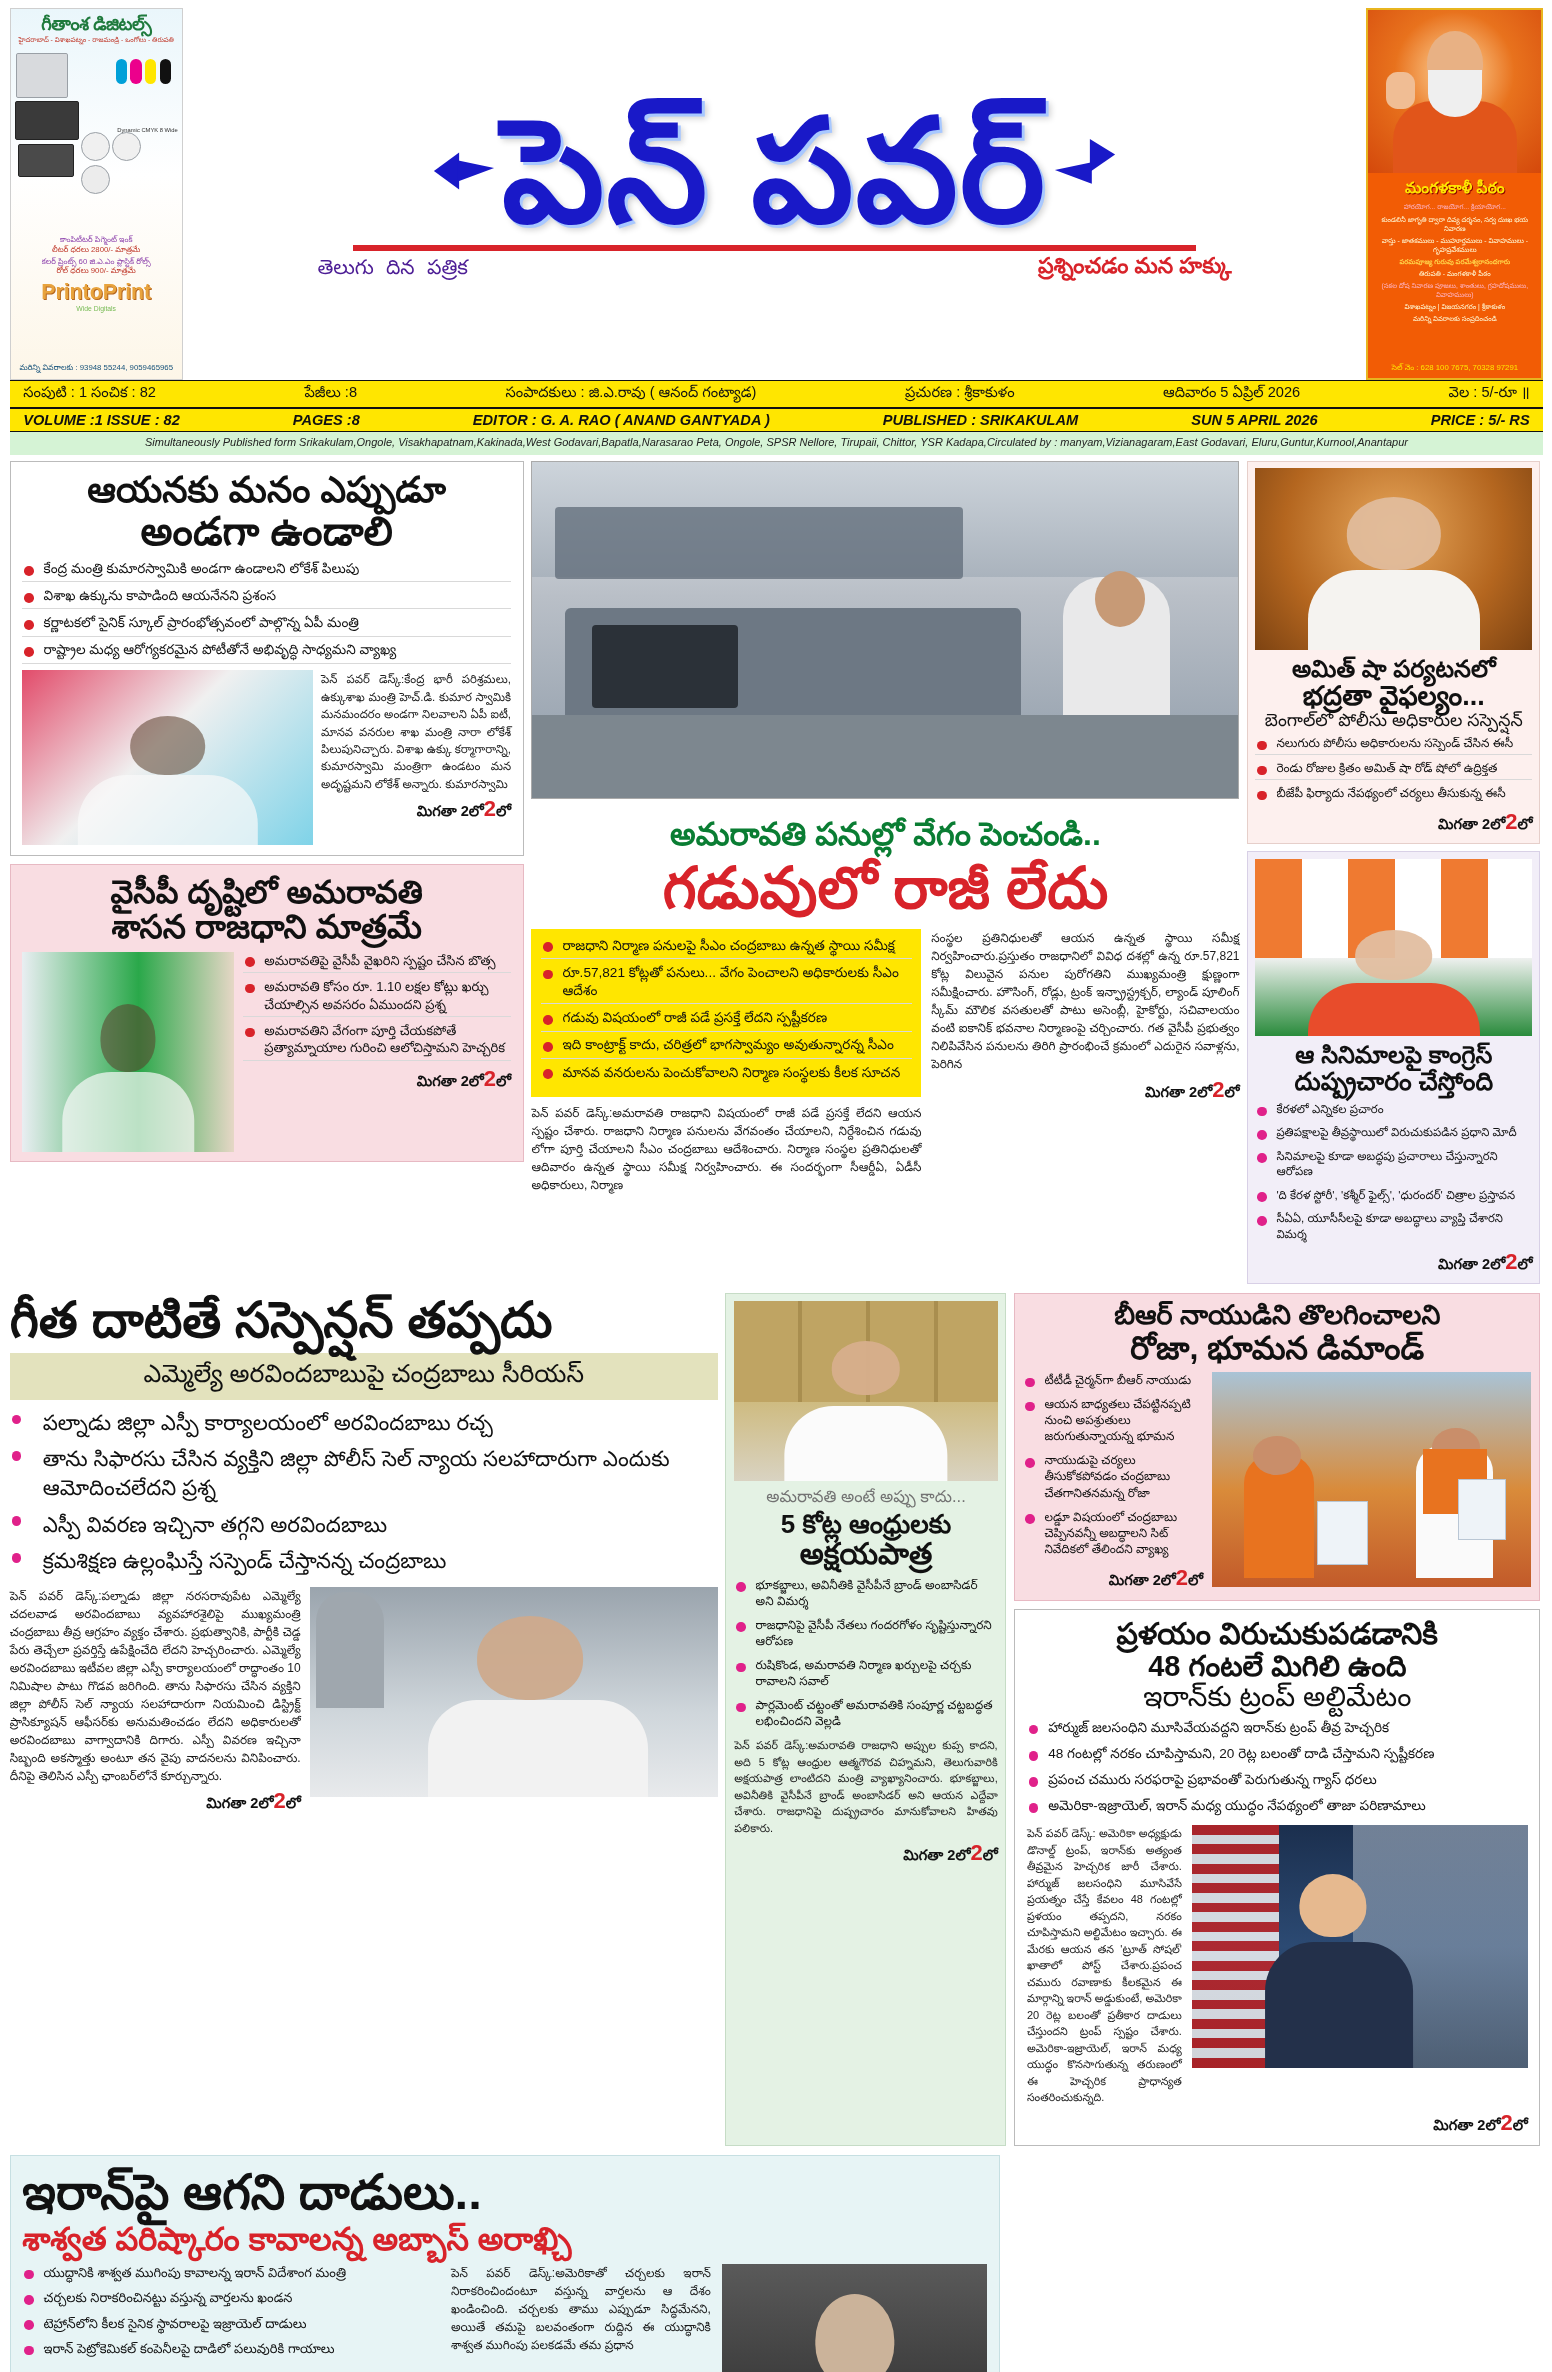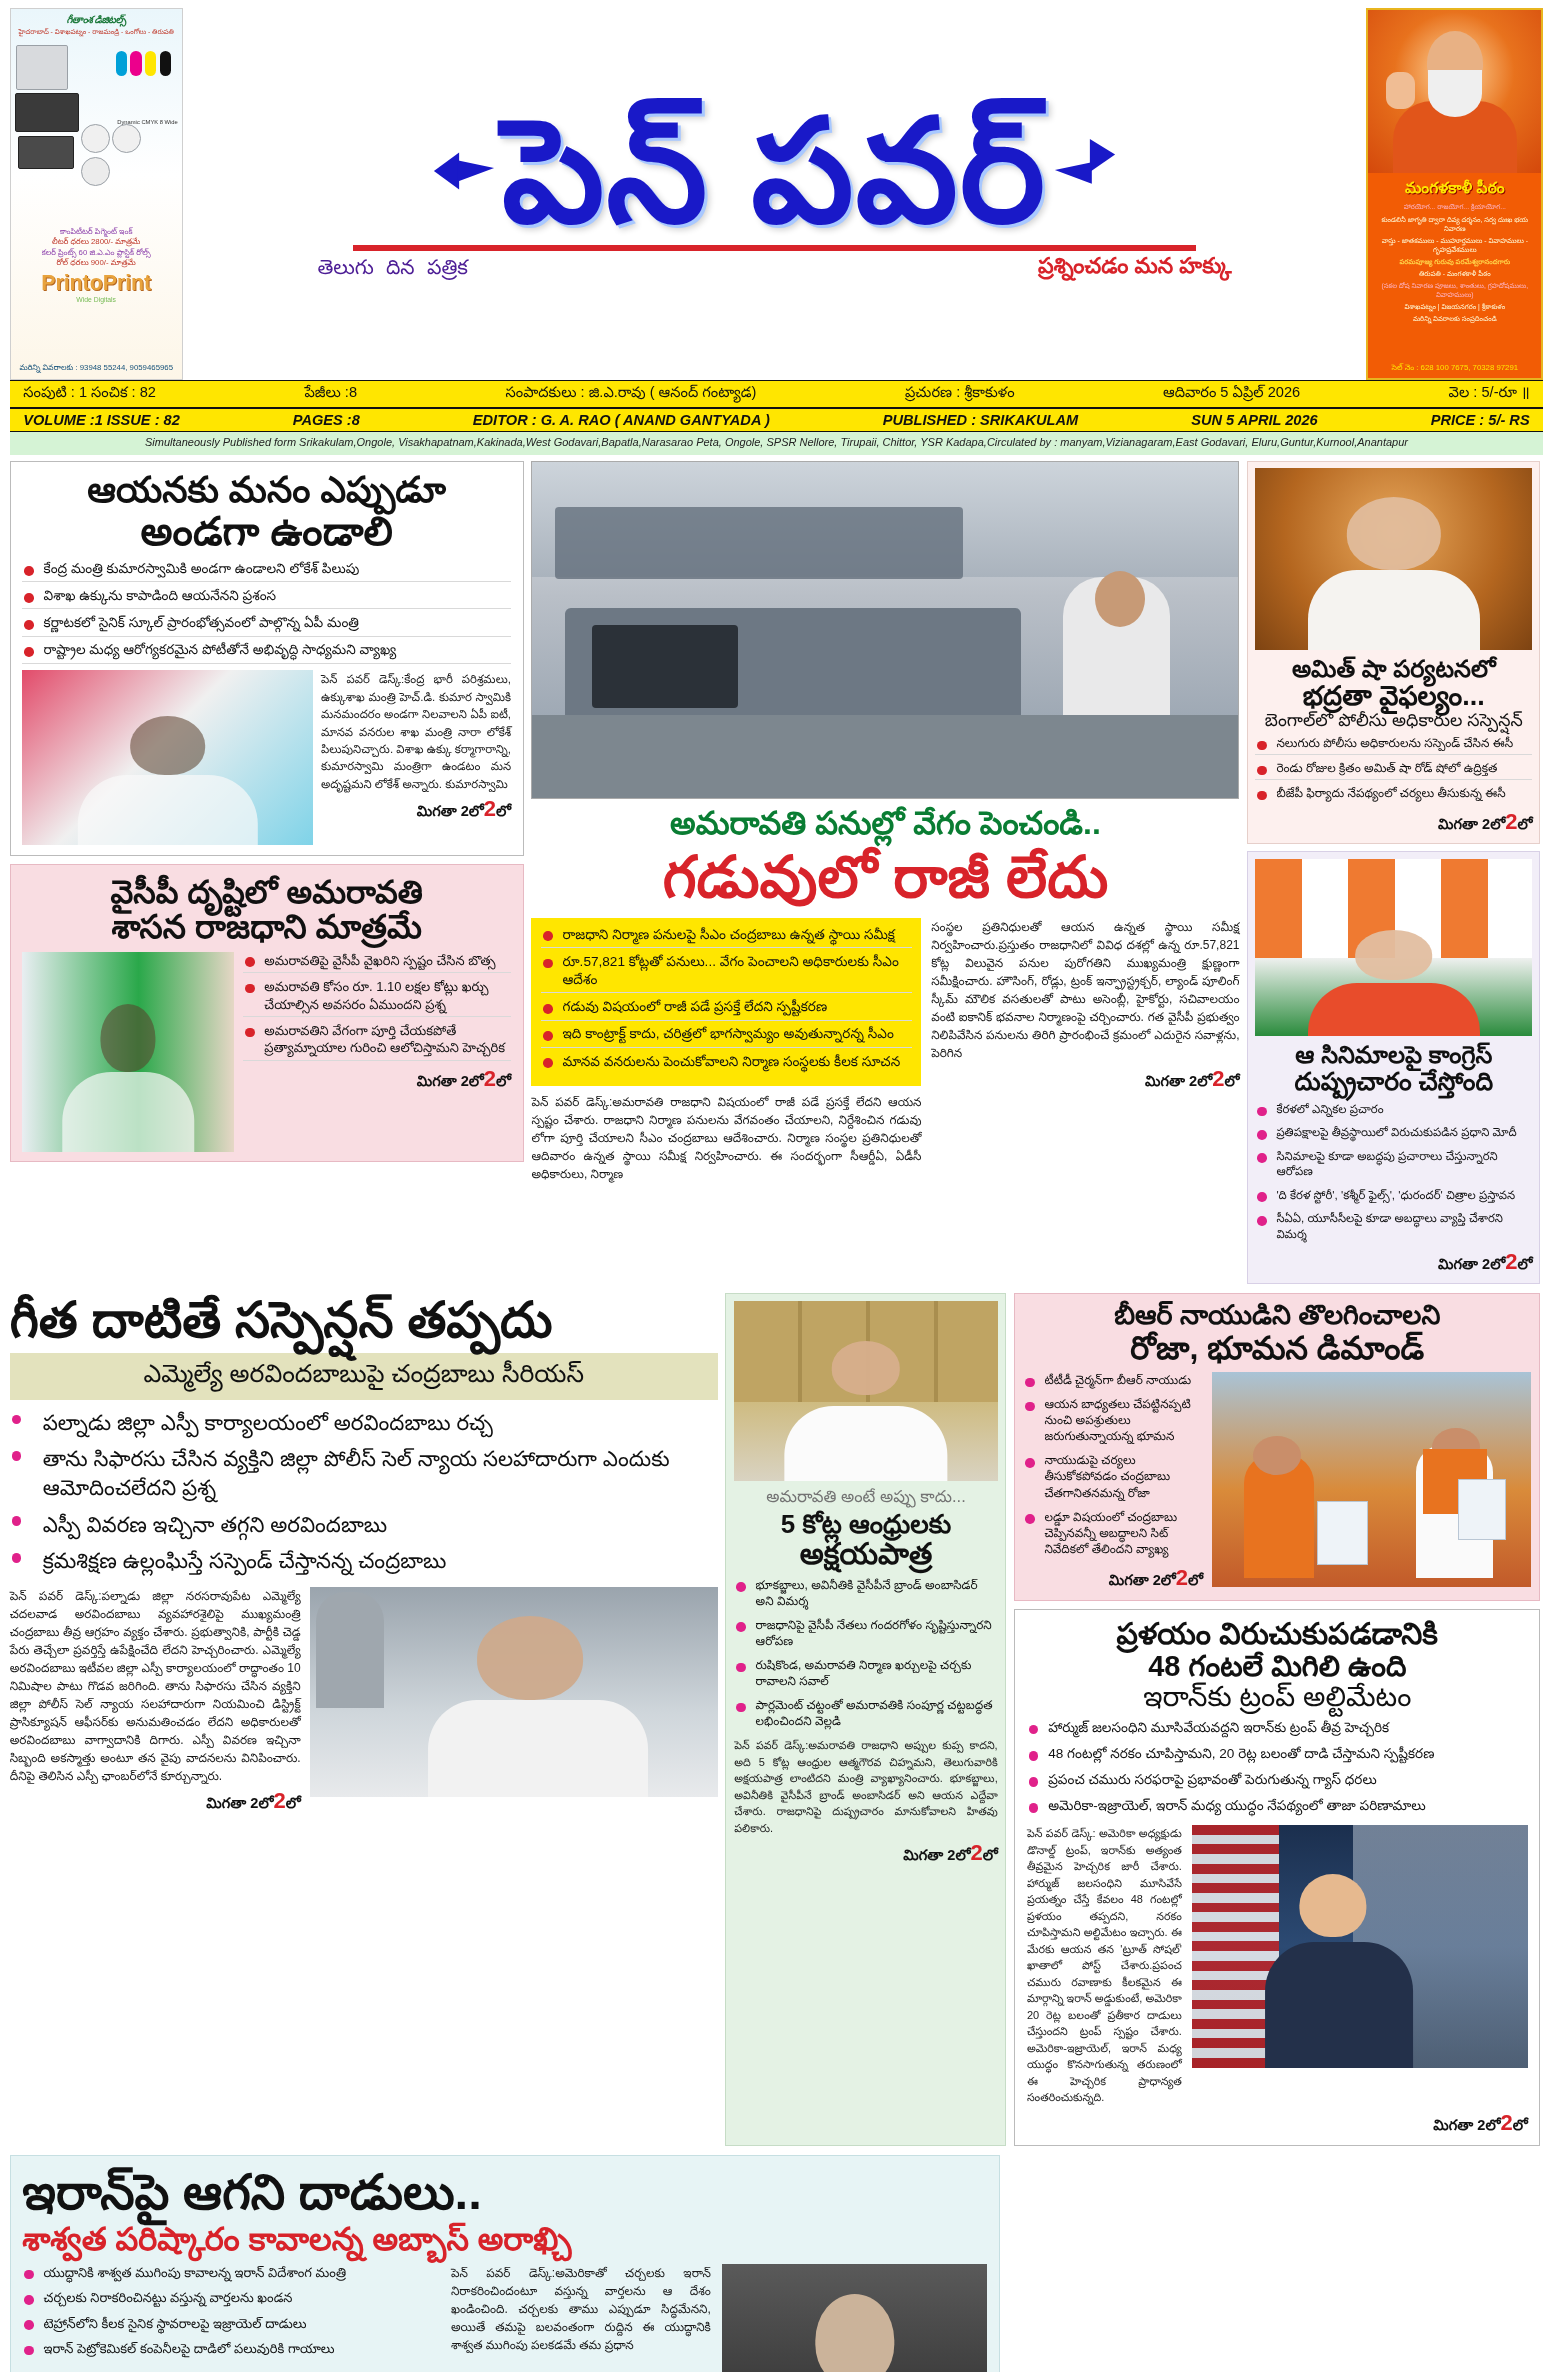--- a/index.html
+++ b/index.html
@@ -10,21 +10,21 @@
     color: #111;
   }
   .page { width: 1553px; height: 2373px; position: relative; background: #fff; padding: 0; }
 
   
   .masthead { display: flex; height: 380px; padding: 7.8px 9.7px 0 9.7px; gap: 5.8px; }
   .ad-left {
     width: 173px; border: 1.9px solid #cfcfcf; background: linear-gradient(180deg,#eaf6fb 0%,#ffffff 45%,#fdf6e8 100%);
     position: relative; overflow: hidden; display:flex; flex-direction:column; align-items:center; padding-top:5.8px;
   }
-  .ad-left .ad-logo { font-size: 10px; color:#1f7a3d; font-weight:bold; text-align:right; line-height:1.05; letter-spacing:-0.5px;font-style:italic;}
+  .ad-left .ad-logo { font-size: 18px; color:#1f7a3d; font-weight:bold; text-align:right; line-height:1.05; letter-spacing:-0.5px;}
   .ad-left .ad-sub { font-size: 6.8px; color:#c0392b; margin-top:2.9px; text-align:center; }
   .ad-printer-art { width:100%; height:184px; position:relative; margin-top:3.9px; }
   .pr { position:absolute; background:#d8dadd; border:1px solid #9aa0a6; border-radius:1.9px;}
   .cmykdots { position:absolute; right:5.8px; top:9.7px; width:60px; height:60px; }
   .cmykdots i { display:block; position:absolute; width:11.6px; height:25px; border-radius:5.8px;}
   .ad-left .ad-line { font-size:7.8px; color:#8e44ad; text-align:center; margin-top:1.9px; line-height:1.25;}
   .ad-left .ad-price { font-size:7.8px; color:#c0392b; text-align:center; line-height:1.25;}
   .ad-left .ad-brand { font-size:21.3px; font-weight:bold; color:#e8a33d; text-align:center; margin-top:3.9px;
      text-shadow: 1px 1px 0 #b5651d; }
   .ad-left .ad-phone { font-size:7.8px; color:#16527a; text-align:center; margin-top:auto; padding-bottom:4.9px;}
@@ -264,21 +264,21 @@
         <div class="photo meeting" style="width:100%;height:338px;border:1px solid #aaa;">
           <div style="position:absolute;left:0;right:0;top:0;height:115px;background:linear-gradient(180deg,#cdd4db,#aab3bd);"></div>
           <div style="position:absolute;left:23px;top:45px;width:408px;height:72px;background:#5f6b78;border-radius:3.9px;opacity:.75;"></div>
           <div style="position:absolute;left:33px;top:146px;width:456px;height:116px;background:#6d7884;border-radius:5.8px;"></div>
           <div style="position:absolute;left:60px;top:163px;width:146px;height:83px;background:#2b3138;border-radius:3.9px;"></div>
           <div style="position:absolute;right:68px;top:115px;width:107px;height:146px;background:#e9e9ea;border-radius:39px 39px 0 0;"></div>
           <div style="position:absolute;right:93px;top:109px;width:50px;height:56px;border-radius:50%;background:#c79a76;"></div>
           <div style="position:absolute;left:0;right:0;bottom:0;height:83px;background:#7d878f;"></div>
         </div>
 
-        <div class="hl-green" style="font-size:32px;margin-top:2px;">అమరావతి పనుల్లో వేగం పెంచండి..</div>
+        <div class="hl-green" style="font-size:32px;margin-top:13px;">అమరావతి పనుల్లో వేగం పెంచండి..</div>
         <div class="hl-red" style="font-size:58px;">గడువులో రాజీ లేదు</div>
 
         <div style="display:flex;gap:9.7px;margin-top:3.9px;">
           <div style="width:390px;">
             <div style="background:#ffe600;padding:7.8px 9.7px;">
               <ul class="bul" style="font-size:13.6px;">
                 <li>రాజధాని నిర్మాణ పనులపై సీఎం చంద్రబాబు ఉన్నత స్థాయి సమీక్ష</li>
                 <li>రూ.57,821 కోట్లతో పనులు... వేగం పెంచాలని అధికారులకు సీఎం ఆదేశం</li>
                 <li>గడువు విషయంలో రాజీ పడే ప్రసక్తే లేదని స్పష్టీకరణ</li>
                 <li>ఇది కాంట్రాక్ట్ కాదు, చరిత్రలో భాగస్వామ్యం అవుతున్నారన్న సీఎం</li>

